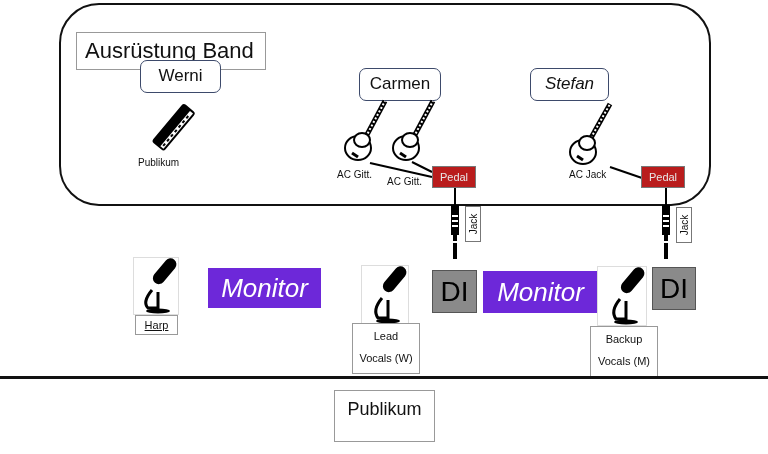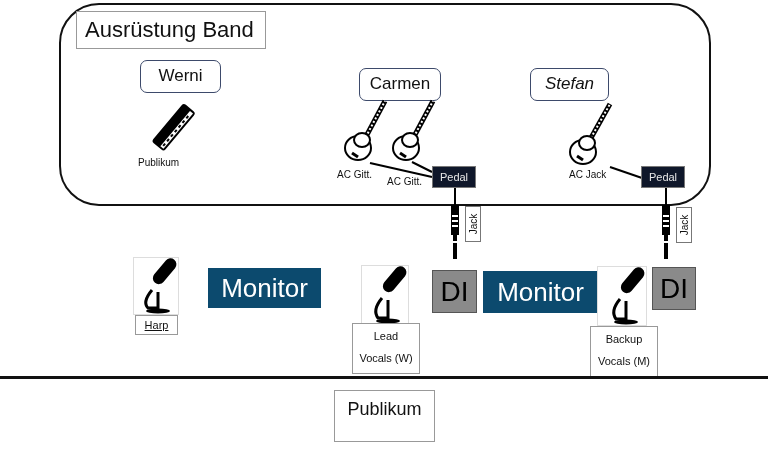--- a/index.html
+++ b/index.html
@@ -1,30 +1,30 @@
 <!DOCTYPE html>
 <html><head>
   <meta charset="utf-8">
   <style>
     html, body { margin:0; padding:0; background:#fff; }
     body { width:768px; height:454px; position:relative; overflow:hidden;
            font-family:"Liberation Sans", "DejaVu Sans", sans-serif; color:#111; }
     .abs { position:absolute; box-sizing:border-box; }
     .band-frame { left:59px; top:3px; width:652px; height:203px; border:2.5px solid #111; border-radius:40px; }
-    .title-box { left:76px; top:11px; width:190px; height:38px; border:1px solid #999; background:#fff;
+    .title-box { left:76px; top:32px; width:190px; height:38px; border:1px solid #999; background:#fff;
                  font-size:22px; line-height:36px; padding-left:8px; }
     .name-box { border:1.5px solid #3d4a6b; border-radius:7px; background:#fff; font-size:17px;
                 text-align:center; line-height:30px; height:33px; }
     .small { font-size:10px; }
-    .pedal { background:#0f172a; border:1px solid #777; color:#e8e8e8; font-size:11px;
+    .pedal { background:#b91c1c; border:1px solid #777; color:#e8e8e8; font-size:11px;
              text-align:center; line-height:20px; width:44px; height:22px; }
     .jack-label { border:1px solid #777; background:#fff; width:16px; height:36px; }
     .jack-label span { position:absolute; left:50%; top:50%; transform:translate(-50%,-50%) rotate(-90deg);
                        font-size:10px; white-space:nowrap; }
-    .monitor { background:#0c4a6e; color:#fff; text-align:center; font-size:26px; }
+    .monitor { background:#6d28d9; color:#fff; text-align:center; font-size:26px;font-style:italic; }
     .di { background:#8a8a8a; border:1.5px solid #555; color:#000; font-size:28px; text-align:center; }
     .mic-box { background:#fff; border:1px solid #ddd; }
     .label-box { background:#fff; border:1px solid #999; text-align:center; font-size:11px; }
     .stage-line { left:0; top:376px; width:768px; height:3px; background:#111; }
     .audience { left:334px; top:390px; width:101px; height:52px; border:1px solid #999; background:#fff;
                 font-size:18px; text-align:center; padding-top:8px; }
     svg { position:absolute; overflow:visible; }
   </style>
 </head>
 <body>

